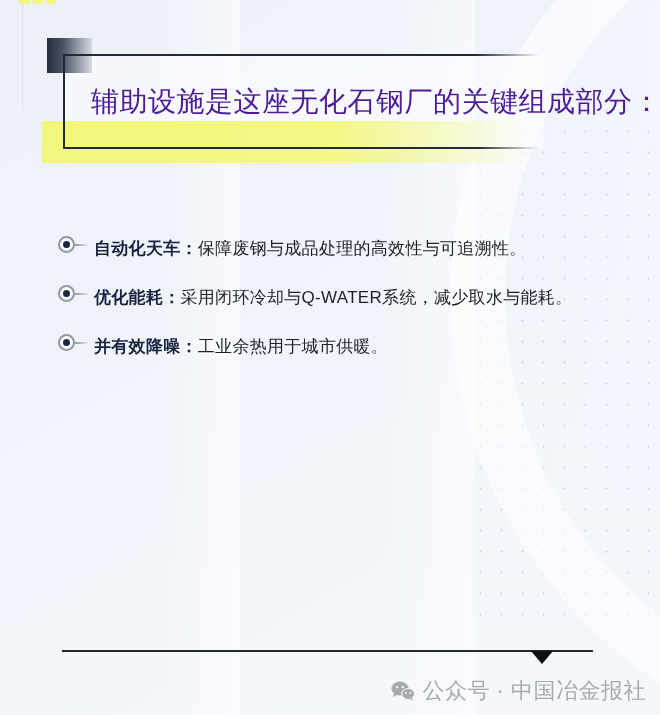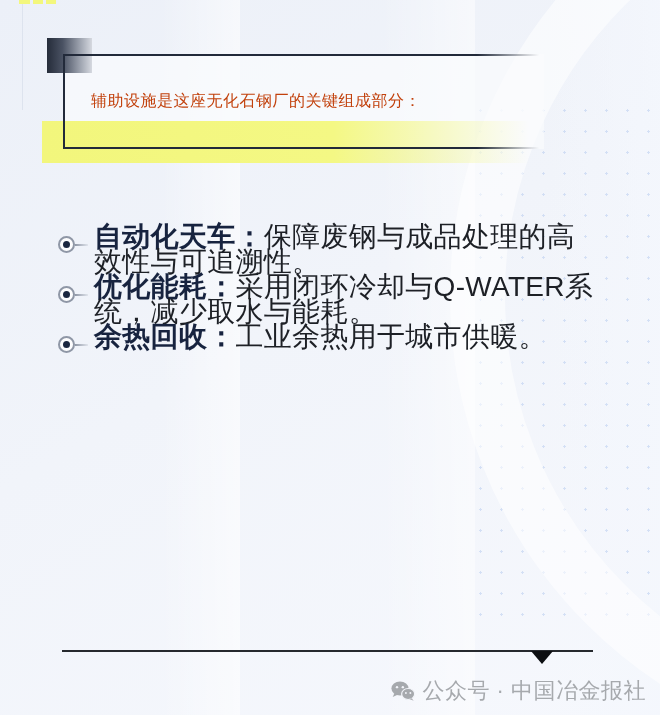--- a/index.html
+++ b/index.html
@@ -41,30 +41,30 @@
     border-left:2px solid #222a3a;box-sizing:border-box;
     display:flex;align-items:center;padding-left:26px;
   }
   .box-border::before,.box-border::after{
     content:"";position:absolute;left:0;right:0;height:2px;
     background:linear-gradient(90deg,#222a3a 0%,#222a3a 86%,rgba(34,42,58,0) 99%);
   }
   .box-border::before{top:0;}
   .box-border::after{bottom:0;}
   .header-title{
-    font-size:16px;color:#c2410c;letter-spacing:.5px;white-space:nowrap;
+    font-size:28px;color:#4c1d95;letter-spacing:.5px;white-space:nowrap;
   }
   
   .bullet-list{
     left:58px;top:224px;width:544px;z-index:2;
     list-style:none;margin:0;padding:0;
   }
   .bullet-list li{
     position:relative;padding-left:36px;
-    font-size:28px;line-height:25px;color:#1d2026;letter-spacing:.3px;
+    font-size:17px;line-height:49px;color:#1d2026;letter-spacing:.3px;
   }
   .term{font-weight:700;color:#17233f;}
   .icon-target{
     position:absolute;left:0;top:12px;width:13px;height:13px;border-radius:50%;
     border:2px solid #8f97a6;background:#fdfdfe;
   }
   .icon-target::before{
     content:"";position:absolute;left:3px;top:3px;width:7px;height:7px;border-radius:50%;
     background:#1b2740;
   }
@@ -109,21 +109,21 @@
   <li>
     <span class="icon-target"></span>
     <span class="term">自动化天车：</span><span>保障废钢与成品处理的高效性与可追溯性。</span>
   </li>
   <li>
     <span class="icon-target"></span>
     <span class="term">优化能耗：</span><span>采用闭环冷却与Q-WATER系统，减少取水与能耗。</span>
   </li>
   <li>
     <span class="icon-target"></span>
-    <span class="term">余热回收：</span><span>工业余热用于城市供暖。</span>
+    <span class="term">并有效降噪：</span><span>工业余热用于城市供暖。</span>
   </li>
 </ul>
 
 <div class="abs divider-line"></div>
 <div class="abs triangle-down"></div>
 
 <div class="abs footer-badge">
   <span>
     <svg width="24" height="22" viewBox="0 0 28 24">
       <ellipse cx="10.5" cy="9" rx="10" ry="8.2" fill="#a6a9ad"></ellipse>

